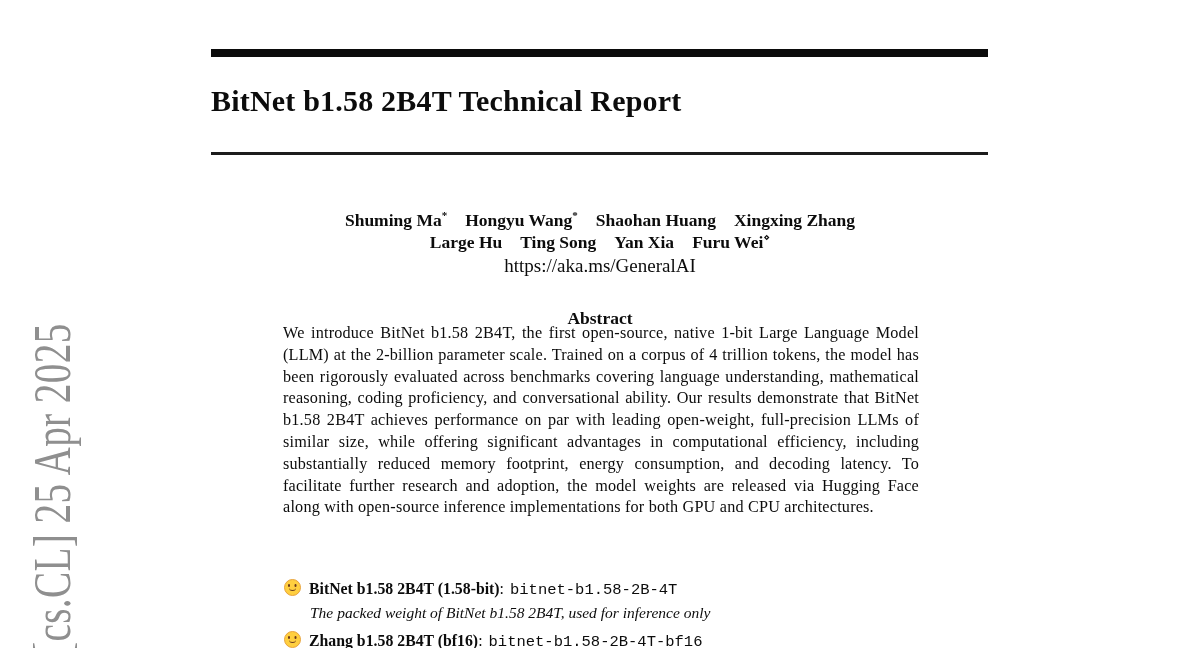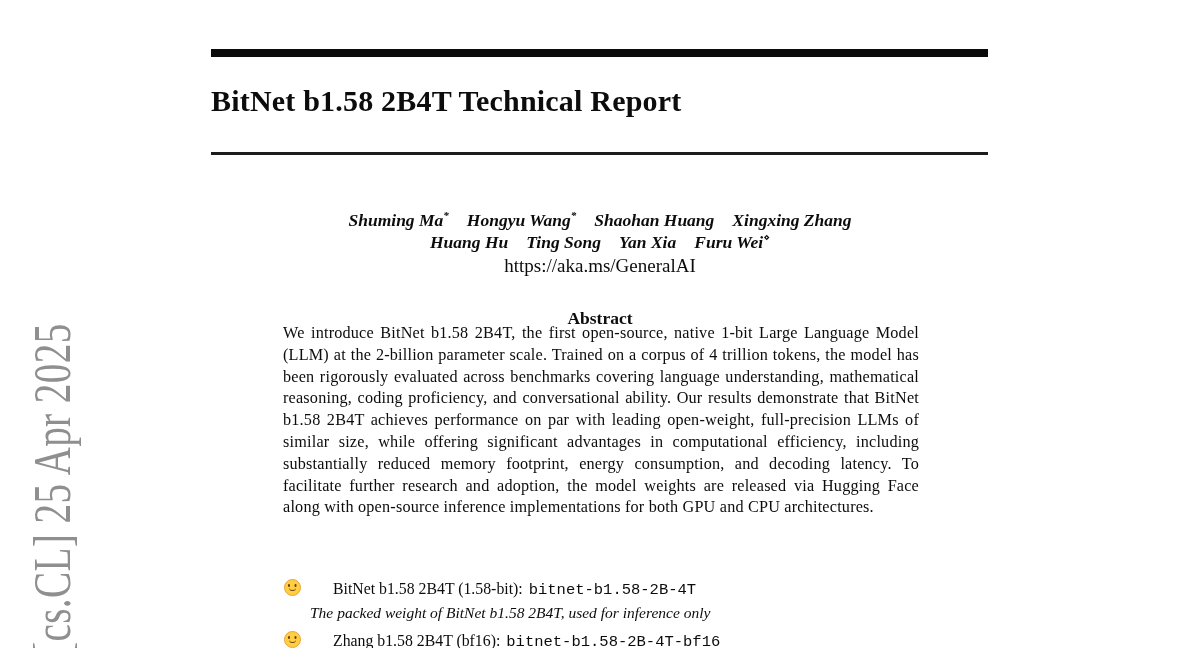--- a/index.html
+++ b/index.html
@@ -30,21 +30,21 @@
     letter-spacing: 0.2px;
     white-space: nowrap;
   }
 
   
   .authors {
     position: absolute; left: 200px; top: 209px; width: 800px;
     text-align: center;
     font-weight: bold; font-size: 17.5px; line-height: 22px;
   }
-  .author { margin: 8px 9px; white-space: nowrap; font-style: italic; }
+  .author { margin: 8px 9px; white-space: nowrap; }
   .author sup {
     font-size: 11px; line-height: 0;
     font-family: "Liberation Serif", "DejaVu Sans", serif;
   }
 
   .site-link {
     position: absolute; left: 200px; top: 255px; width: 800px;
     text-align: center;
     font-size: 19px;
     color: #0c0c0c; text-decoration: none;
@@ -59,21 +59,21 @@
   .abstract-body {
     position: absolute; left: 283px; top: 323px; width: 636px;
     font-size: 16.2px; line-height: 21.8px;
     letter-spacing: 0.2px;
     text-align: justify;
   }
 
   
   .model-list { position: absolute; left: 284px; top: 578px; width: 660px; }
   .model-item { margin-bottom: 7px; font-size: 15.8px; line-height: 21px; }
-  .model-label { font-weight: normal; margin-left: 24px; }
+  .model-label { font-weight: bold; }
   .model-sep { margin-right: 6px; }
   .model-code {
     font-family: "Liberation Mono", monospace;
     font-size: 15.5px;
     color: #0c0c0c; text-decoration: none;
   }
   .model-desc {
     font-style: italic;
     margin-left: 26px; margin-top: 1px;
     font-size: 15.5px;
@@ -122,21 +122,21 @@
 <div class="rule-thick"></div>
 <div class="rule-thin"></div>
 
 <h1 class="paper-title" style="margin:0;">BitNet b1.58 2B4T Technical Report</h1>
 
 <div class="authors">
   <div>
     <span class="author"><span>Shuming Ma</span><sup>*</sup></span><span class="author"><span>Hongyu Wang</span><sup>*</sup></span><span class="author"><span>Shaohan Huang</span><sup></sup></span><span class="author"><span>Xingxing Zhang</span><sup></sup></span>
   </div>
   <div>
-    <span class="author"><span>Huang Hu</span><sup></sup></span><span class="author"><span>Ting Song</span><sup></sup></span><span class="author"><span>Yan Xia</span><sup></sup></span><span class="author"><span>Furu Wei</span><sup>⋄</sup></span>
+    <span class="author"><span>Large Hu</span><sup></sup></span><span class="author"><span>Ting Song</span><sup></sup></span><span class="author"><span>Yan Xia</span><sup></sup></span><span class="author"><span>Furu Wei</span><sup>⋄</sup></span>
   </div>
 </div>
 
 <a class="site-link" href="#">https://aka.ms/GeneralAI</a>
 
 <div class="abstract-heading">Abstract</div>
 
 <p class="abstract-body" style="margin:0;">We introduce BitNet b1.58 2B4T, the first open-source, native 1-bit Large Language Model (LLM) at the 2-billion parameter scale. Trained on a corpus of 4 trillion tokens, the model has been rigorously evaluated across benchmarks covering language understanding, mathematical reasoning, coding proficiency, and conversational ability. Our results demonstrate that BitNet b1.58 2B4T achieves performance on par with leading open-weight, full-precision LLMs of similar size, while offering significant advantages in computational efficiency, including substantially reduced memory footprint, energy consumption, and decoding latency. To facilitate further research and adoption, the model weights are released via Hugging Face along with open-source inference implementations for both GPU and CPU architectures.</p>
 
 <div class="model-list">

